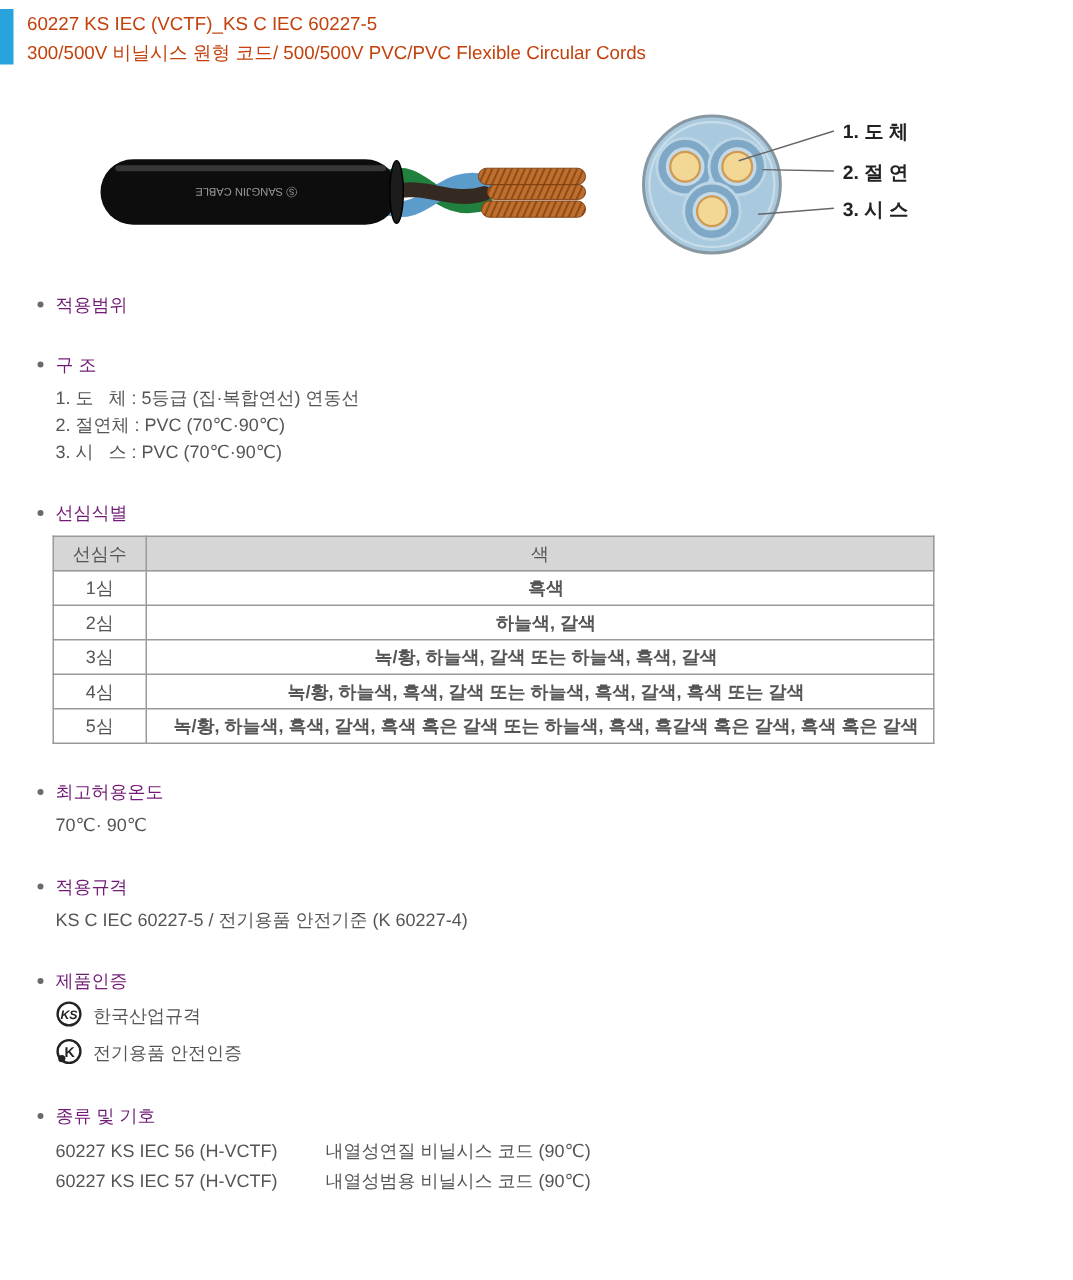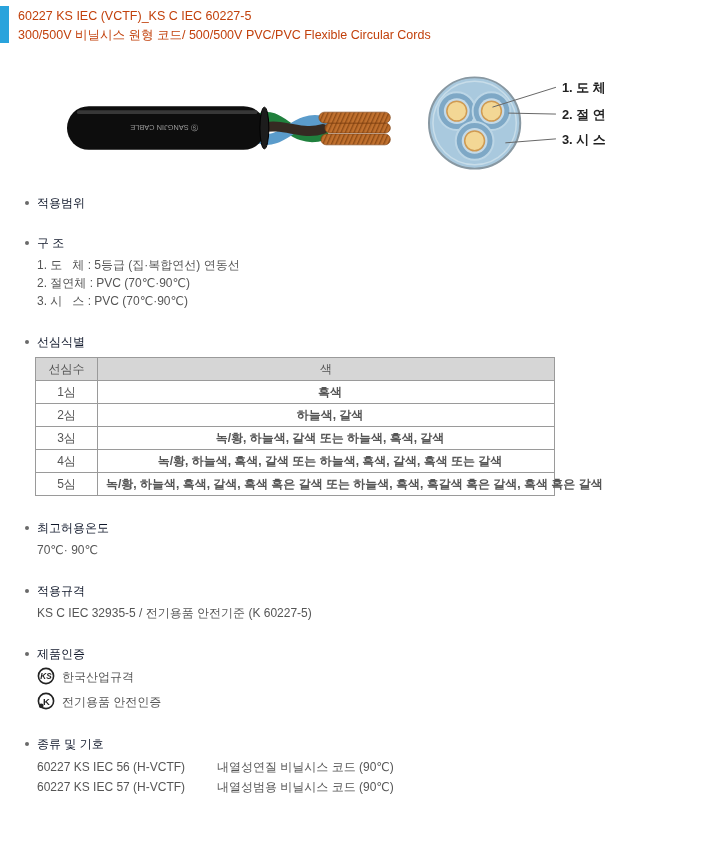--- a/index.html
+++ b/index.html
@@ -13,26 +13,26 @@
   .header { position:relative; padding:7px 0 0 18px; }
   .accent-bar { position:absolute; left:0; top:6px; width:9px; height:37px; background:#29a3dc; }
   .title-line { font-size:12.5px; line-height:19px; color:#c2410c; letter-spacing:0; white-space:nowrap; }
   
   .figure-row { display:flex; align-items:flex-start; margin:28px 0 0 65px; gap:35px; }
   .cable-photo { margin-top:24px; }
   
   .content { padding-left:25px; }
   .sec { margin-top:24px; }
   .sec:first-child { margin-top:22px; }
-  .sec-head { display:flex; align-items:center; gap:8px; line-height:16px; color:#0f172a; }
+  .sec-head { display:flex; align-items:center; gap:8px; line-height:16px; color:#701a75; }
   .bullet { width:4px; height:4px; border-radius:50%; background:#6a6a6a; flex:0 0 auto; }
   .sec-body { margin:5px 0 0 12px; line-height:18px; }
   .sec-body .line { line-height:18px; white-space:pre; }
   
-  table.core-table { border-collapse:collapse; width:520px; margin:7px 0 0 10px; table-layout:fixed; }
+  table.core-table { border-collapse:collapse; width:588px; margin:7px 0 0 10px; table-layout:fixed; }
   table.core-table th, table.core-table td {
     border:1px solid #9a9a9a; height:23px; font-weight:normal; font-size:12px; color:#555;
   }
   table.core-table th { background:#d6d6d6; }
   table.core-table .col-num { width:62px; text-align:center; }
   table.core-table td.color-cell { padding-left:8px; text-align:center; white-space:nowrap;font-weight:bold; }
   
   .cert-row { display:flex; align-items:flex-start; gap:7px; margin-top:5px; line-height:20px; }
   .cert-row svg { flex:0 0 auto; display:block; }
   
@@ -169,21 +169,21 @@
       <span>최고허용온도</span>
     </div>
     <div class="sec-body">70℃· 90℃</div>
   </div>
 
   <div class="sec">
     <div class="sec-head">
       <span class="bullet"></span>
       <span>적용규격</span>
     </div>
-    <div class="sec-body">KS C IEC 32935-5 / 전기용품 안전기준 (K 60227-5)</div>
+    <div class="sec-body">KS C IEC 60227-5 / 전기용품 안전기준 (K 60227-4)</div>
   </div>
 
   <div class="sec">
     <div class="sec-head">
       <span class="bullet"></span>
       <span>제품인증</span>
     </div>
     <div class="sec-body">
       <div class="cert-row">
         <svg width="18" height="18" viewBox="0 0 18 18">

